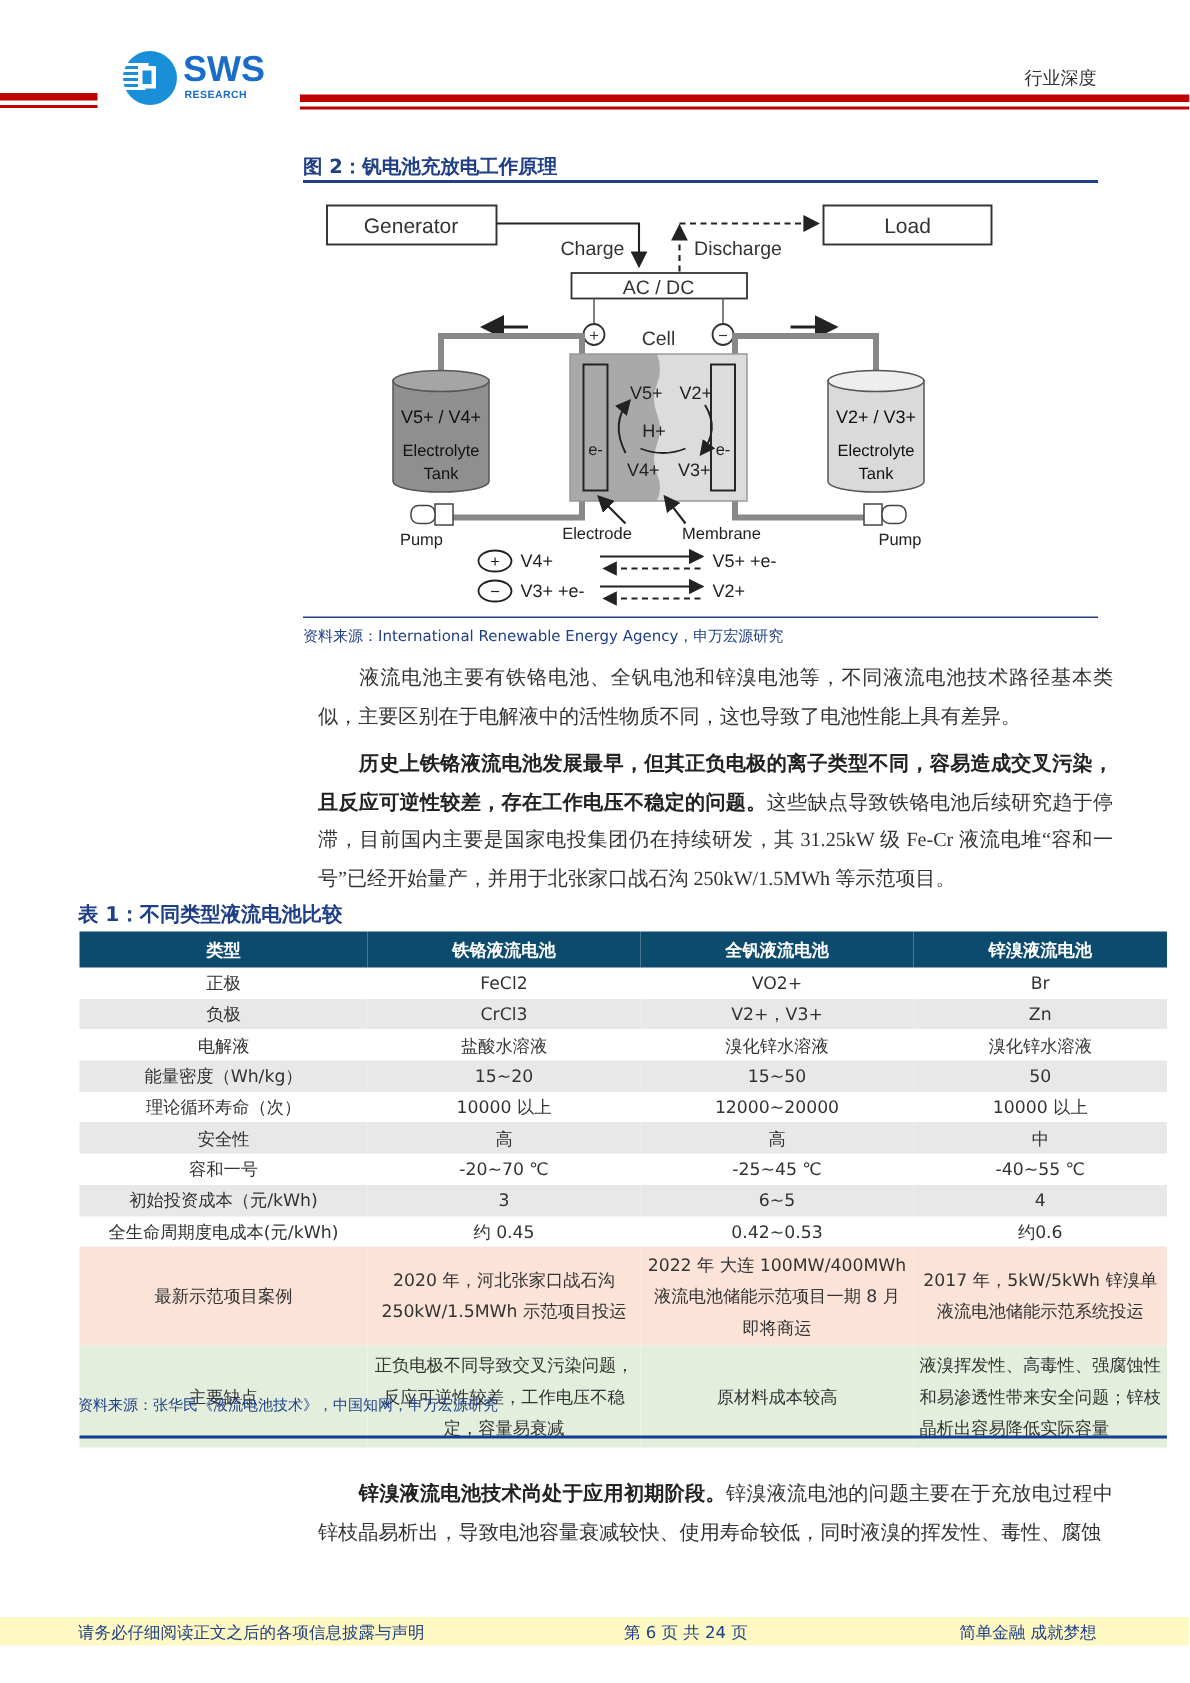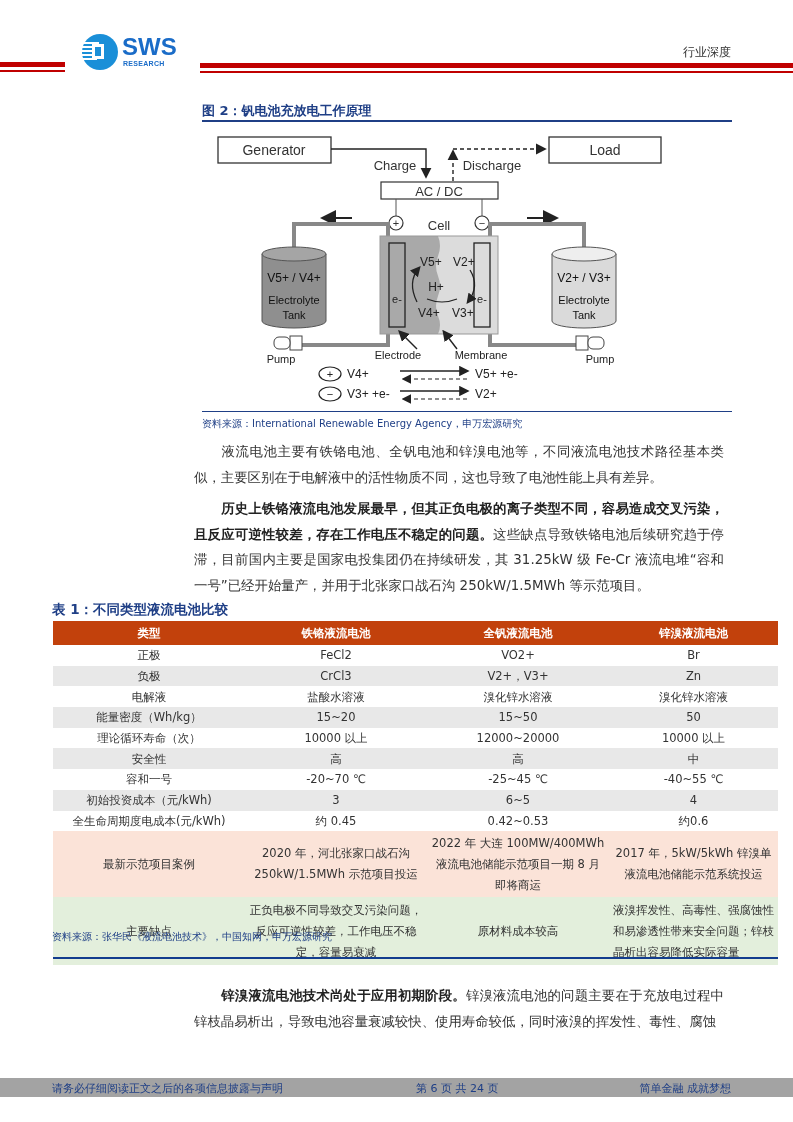--- a/index.html
+++ b/index.html
@@ -21,41 +21,41 @@
 
   
   .fig-title { position: absolute; left: 202px; top: 102px; font-size: 13px; font-weight: bold; color: #1f3f86; }
   .fig-rule-top { position: absolute; left: 202px; top: 120px; width: 530px; height: 2px; background: #1f3f86; }
   .figure { position: absolute; left: 202px; top: 124px; width: 530px; height: 285px; }
   .fig-rule-bottom { position: absolute; left: 202px; top: 411px; width: 530px; height: 1px; background: #1f3f86; }
   .source { font-size: 10px; color: #1f3f86; }
   .fig-source { position: absolute; left: 202px; top: 417px; }
 
   
-  .para { position: absolute; left: 194px; width: 530px; font-size: 13.4px; line-height: 25.5px; color: #333; text-align: justify; }
+  .para { position: absolute; left: 212px; width: 530px; font-size: 13.4px; line-height: 25.5px; color: #333; text-align: justify; font-family: Liberation Serif, serif; }
   .para .indent { display: inline-block; width: 27px; }
   .para b { font-weight: bold; color: #222; }
   .p1 { top: 439px; }
   .p2 { top: 496px; }
   .p3 { top: 983px; }
 
   
   .tbl-title { position: absolute; left: 52px; top: 601px; font-size: 13.5px; font-weight: bold; color: #1f3f86; }
   table.cmp { position: absolute; left: 53px; top: 621px; width: 725px; border-collapse: collapse; font-size: 11.5px; color: #333; }
-  table.cmp th { background: #c2410c; color: #fff; font-weight: bold; height: 22px; font-size: 11.5px; text-align: center; }
+  table.cmp th { background: #0c4a6e; color: #fff; font-weight: bold; height: 22px; font-size: 11.5px; text-align: center; }
   table.cmp td { text-align: center; height: 20.7px; padding: 0 4px; line-height: 20px; }
   table.cmp tr.alt td { background: #e8e8e8; margin-left: 24px; }
   table.cmp tr.pink td { background: #fbe3d8; line-height: 21px; height: 66px; }
   table.cmp tr.green td { background: #e3efdc; line-height: 21px; height: 68px; }
   table.cmp tr.green td.left { text-align: left; }
   .tbl-rule { position: absolute; left: 53px; top: 957px; width: 725px; height: 2px; background: #133d8e; }
   .tbl-source { position: absolute; left: 52px; top: 930px; }
 
   
-  .footer { position: absolute; left: 0; top: 1078px; width: 793px; height: 19px; background: #a3a3a3; font-size: 11px; color: #1f3f86; }
+  .footer { position: absolute; left: 0; top: 1078px; width: 793px; height: 19px; background: #fef9c3; font-size: 11px; color: #1f3f86; }
   .footer .f-left { position: absolute; left: 52px; top: 3px; }
   .footer .f-mid { position: absolute; left: 416px; top: 3px; }
   .footer .f-right { position: absolute; right: 62px; top: 3px; }
 
   svg text { font-family: "Liberation Sans", sans-serif; }
 </style>
 </head>
 <body>
 
 <div class="hdr-line-left-thick"></div>

